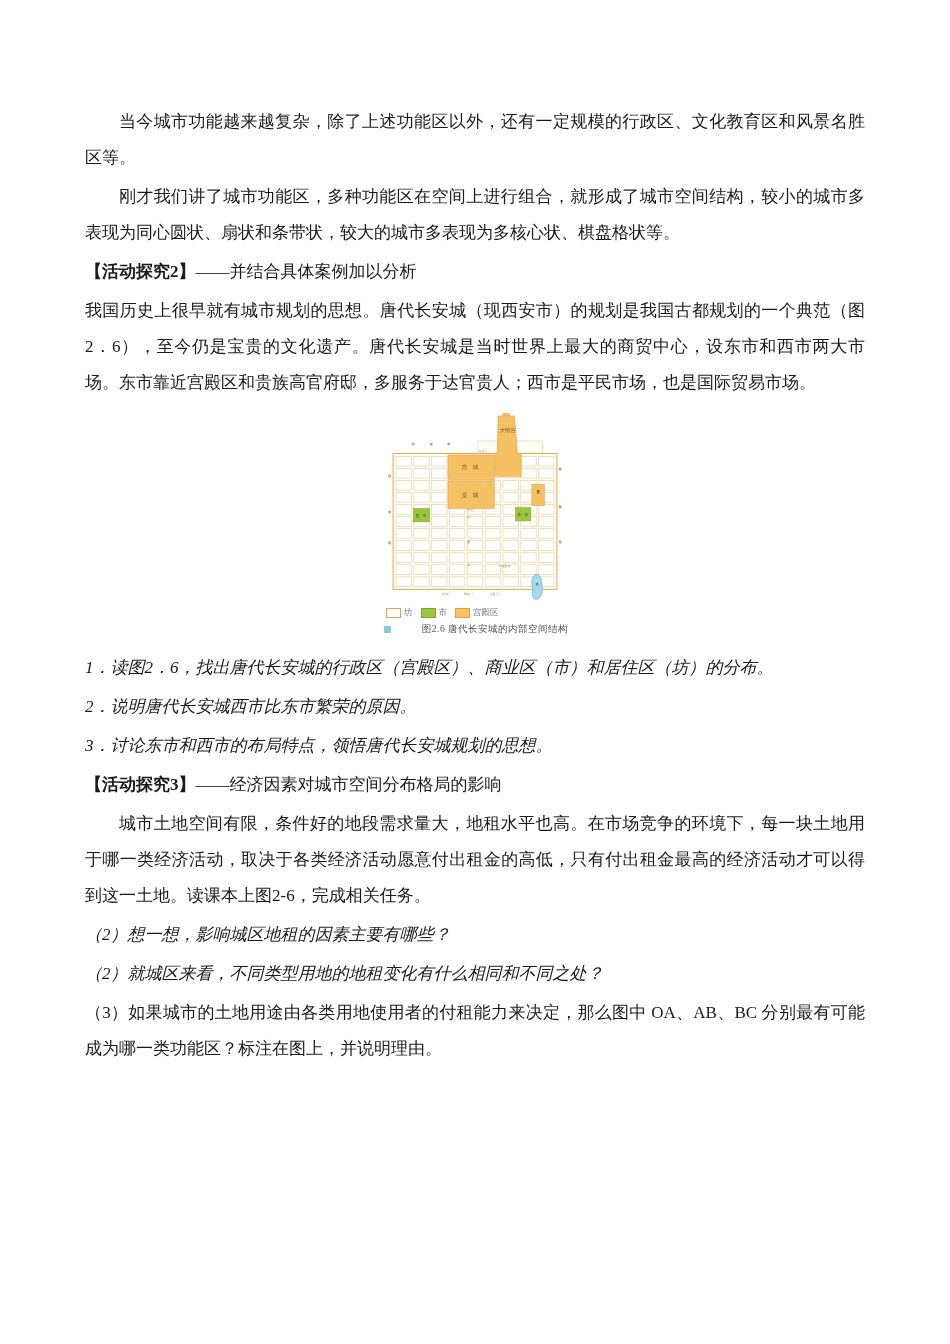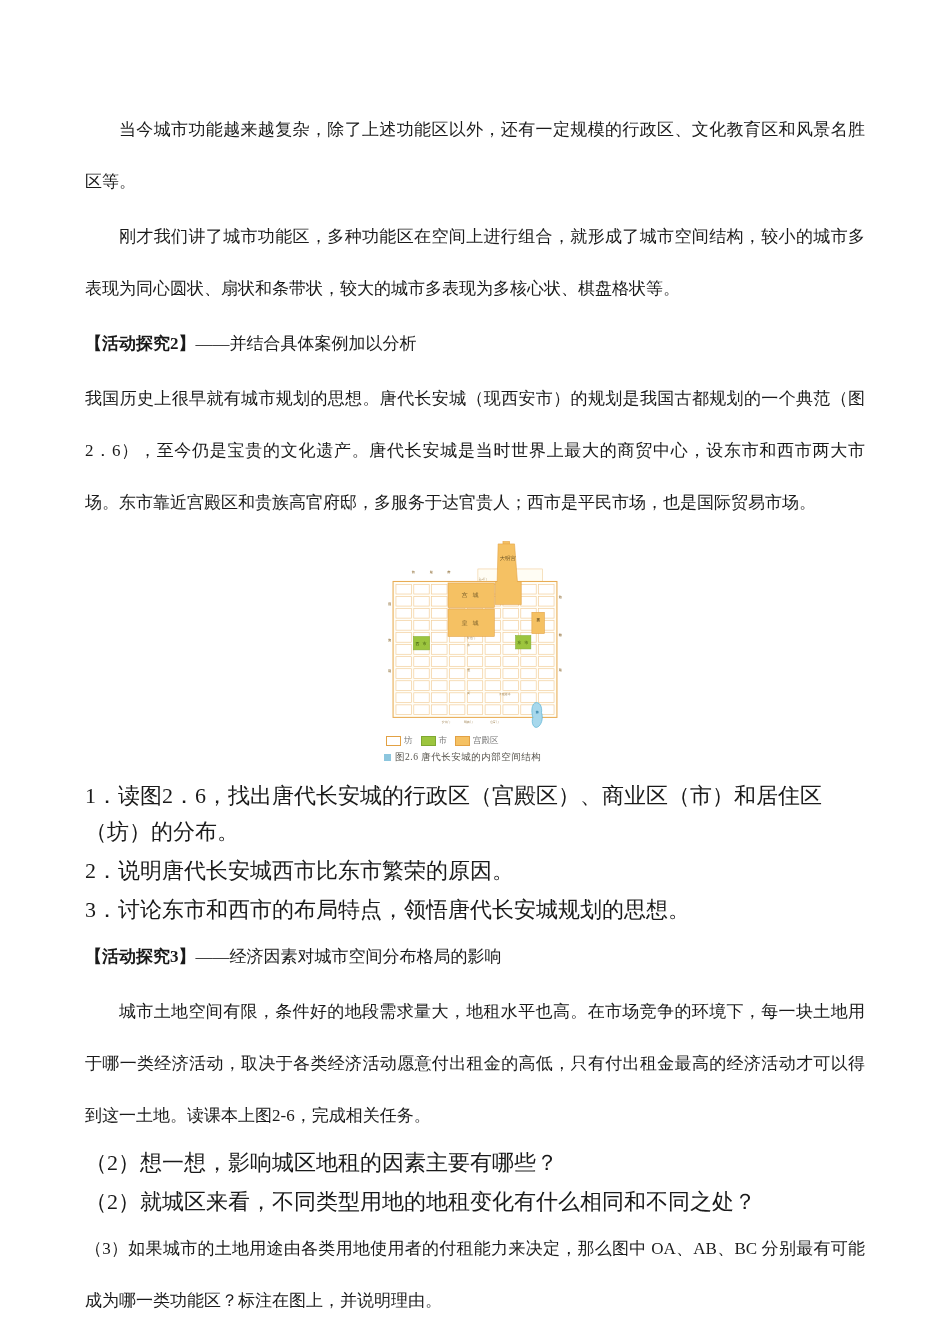--- a/index.html
+++ b/index.html
@@ -2,24 +2,24 @@
 <html><head>
 <meta charset="utf-8">
 <style>
   html,body{margin:0;padding:0;}
   body{
     width:950px;height:1344px;background:#ffffff;
     font-family:"Liberation Serif","DejaVu Serif",serif;
     color:#1a1a1a;position:relative;overflow:hidden;
   }
   .page{box-sizing:border-box;padding:104px 85px 0 85px;}
-  .p{font-size:17px;line-height:52px;margin:0 0 3px 0;text-align:justify;}
+  .p{font-size:17px;line-height:36px;margin:0 0 3px 0;text-align:justify;}
   .ind{text-indent:34px;}
   .hd b{font-weight:bold;}
-  .qline{font-size:22px;line-height:36px;margin:0 0 3px 0;}
+  .qline{font-size:17px;line-height:36px;margin:0 0 3px 0;font-style:italic;}
 
   
   .figure{width:186px;margin:12px auto 14px auto;}
   .city-wall{fill:#FFFEF8;stroke:#E8AC53;stroke-width:1.1;}
   .enclosure{fill:#FFFDF4;stroke:#F0CB94;stroke-width:0.6;}
   .ward{fill:#ffffff;stroke:#F2CD9A;stroke-width:0.7;}
   .palace{stroke:#E2A144;stroke-width:0.6;}
   .market{stroke:#7FA832;stroke-width:0.5;}
   .lake{stroke:#55B0D2;stroke-width:0.7;}
   .big-label{font-size:6px;fill:#6e5626;letter-spacing:2px;text-anchor:middle;font-family:"Liberation Serif",serif;}
@@ -29,21 +29,21 @@
   .gate-v{font-size:3px;fill:#A08455;text-anchor:middle;writing-mode:tb;glyph-orientation-vertical:0;}
   .street{font-size:3.4px;fill:#A08455;text-anchor:middle;}
   .lake-label{font-size:3px;fill:#2E7FA6;text-anchor:middle;writing-mode:tb;}
   .xqg-label{font-size:3.6px;fill:#6e5626;text-anchor:middle;writing-mode:tb;}
   .map-legend{display:flex;align-items:center;gap:8px;margin:3px 0 2px 4px;font-size:8.5px;color:#777;}
   .map-legend .sw{display:inline-block;width:13px;height:8px;margin-right:3px;vertical-align:middle;}
   .sw-fang{background:#ffffff;border:1px solid #E2A144;}
   .sw-shi{background:#9CC53E;border:1px solid #7FA832;}
   .sw-palace{background:#F5C163;border:1px solid #E2A144;}
   .leg-item{display:flex;align-items:center;}
-  .map-caption{display:flex;align-items:center;margin:4px 0 0 2px;font-size:9.5px;color:#55524a;letter-spacing:0.5px;}
+  .map-caption{display:flex;align-items:center;margin:4px 0 0 2px;font-size:9.5px;color:#55524a;letter-spacing:0.5px;justify-content:space-between;}
   .cap-square{display:inline-block;width:7px;height:7px;background:#8CC6DE;margin-right:4px;}
 </style>
 </head>
 <body>
 
 <div class="page">
 
   <p class="p ind">当今城市功能越来越复杂，除了上述功能区以外，还有一定规模的行政区、文化教育区和风景名胜区等。</p>
   <p class="p ind">刚才我们讲了城市功能区，多种功能区在空间上进行组合，就形成了城市空间结构，较小的城市多表现为同心圆状、扇状和条带状，较大的城市多表现为多核心状、棋盘格状等。</p>
 

